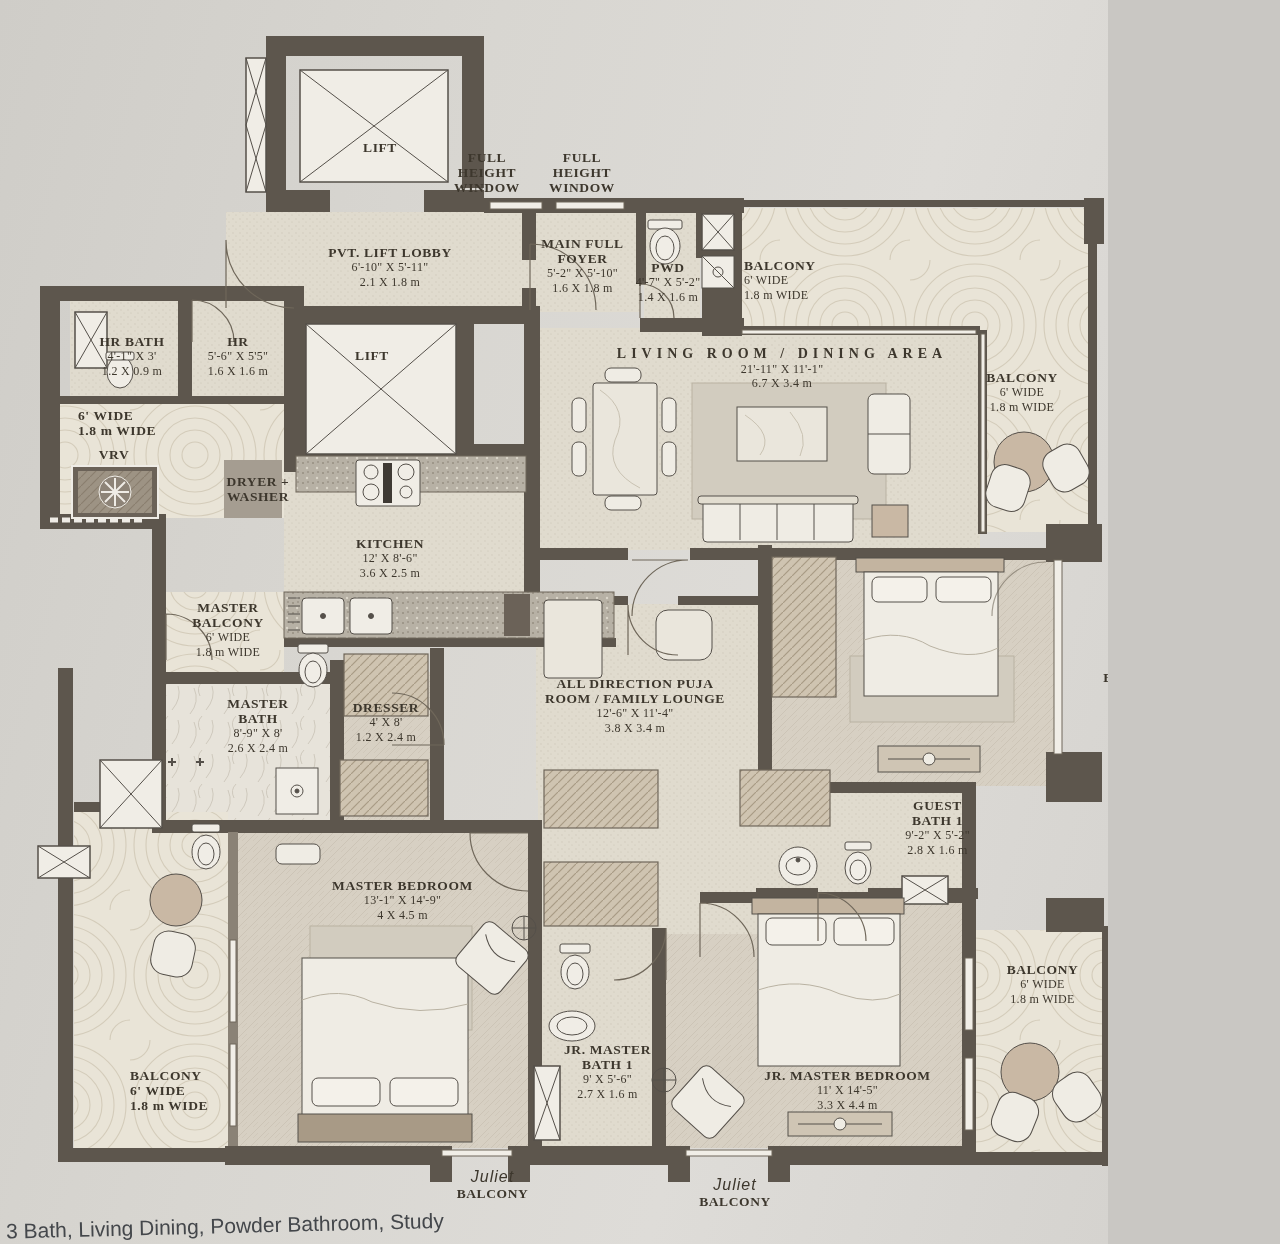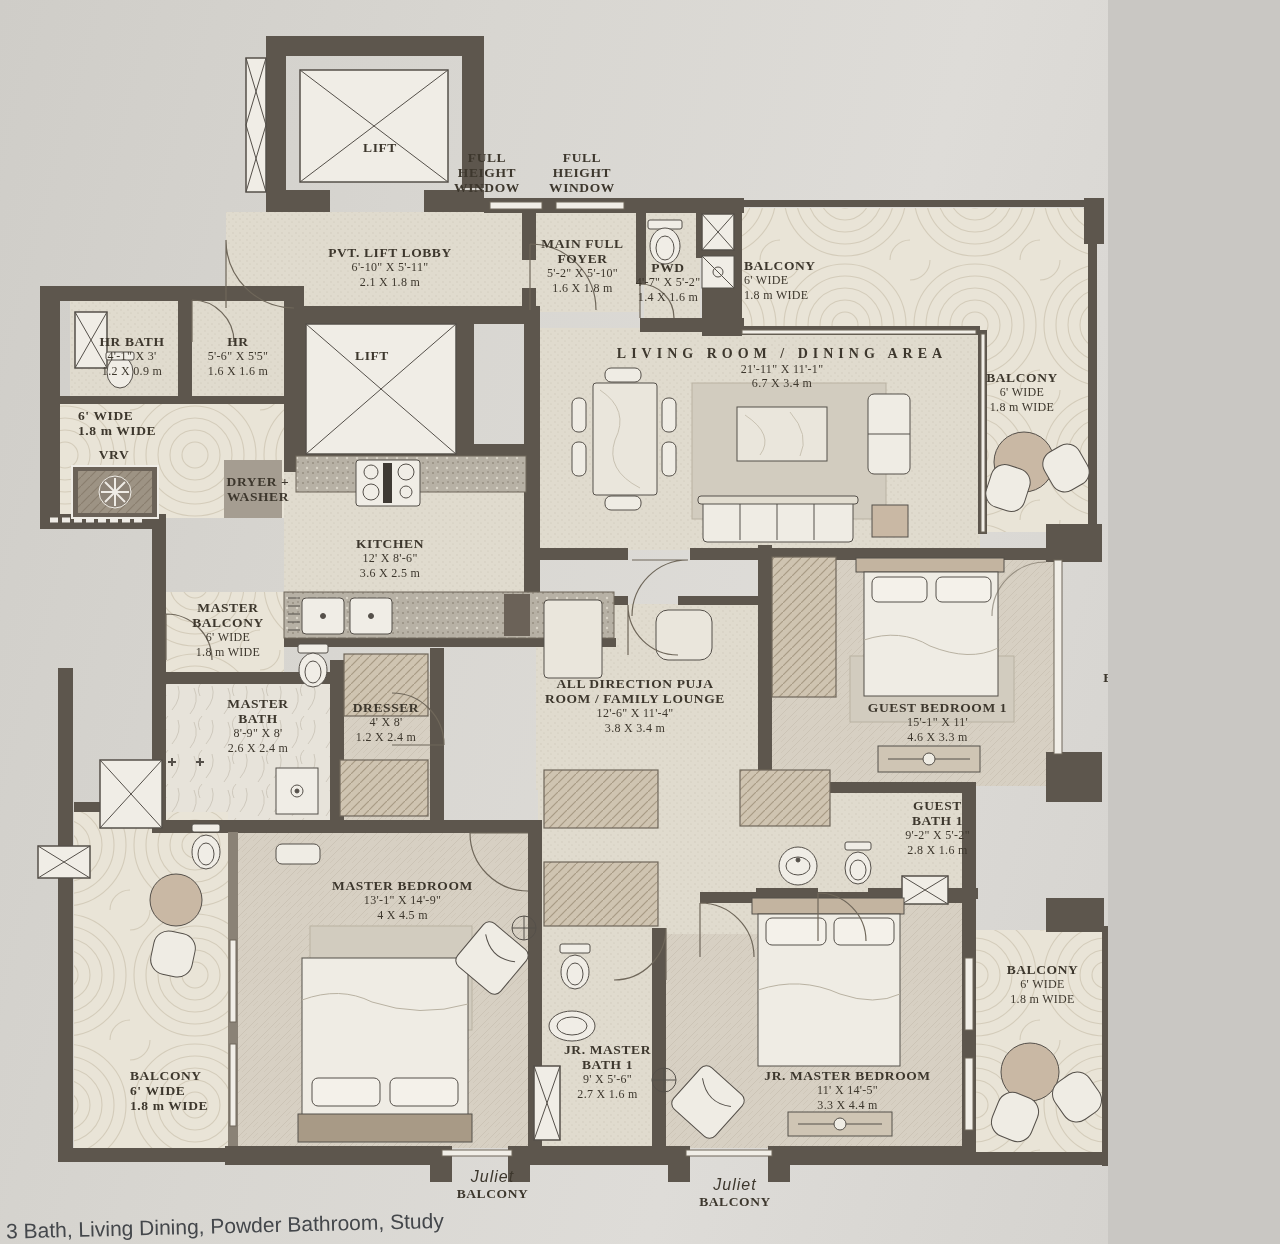--- a/index.html
+++ b/index.html
@@ -494,25 +494,20 @@
       <span class="t">DRESSER</span>
       <span class="d">4' X 8'</span>
       <span class="d">1.2 X 2.4 m</span>
     </div>
 <div class="lbl" style="left:530px;top:676px;width:210px">
       <span class="t">ALL DIRECTION PUJA</span>
       <span class="t">ROOM / FAMILY LOUNGE</span>
       <span class="d">12'-6" X 11'-4"</span>
       <span class="d">3.8 X 3.4 m</span>
     </div>
-<div class="lbl" style="left:855px;top:700px;width:165px">
-      <span class="t">GUEST BEDROOM 1</span>
-      <span class="d">15'-1" X 11'</span>
-      <span class="d">4.6 X 3.3 m</span>
-    </div>
 <div class="lbl" style="left:885px;top:798px;width:105px">
       <span class="t">GUEST</span>
       <span class="t">BATH 1</span>
       <span class="d">9'-2" X 5'-2"</span>
       <span class="d">2.8 X 1.6 m</span>
     </div>
 <div class="lbl" style="left:320px;top:878px;width:165px">
       <span class="t">MASTER BEDROOM</span>
       <span class="d">13'-1" X 14'-9"</span>
       <span class="d">4 X 4.5 m</span>

